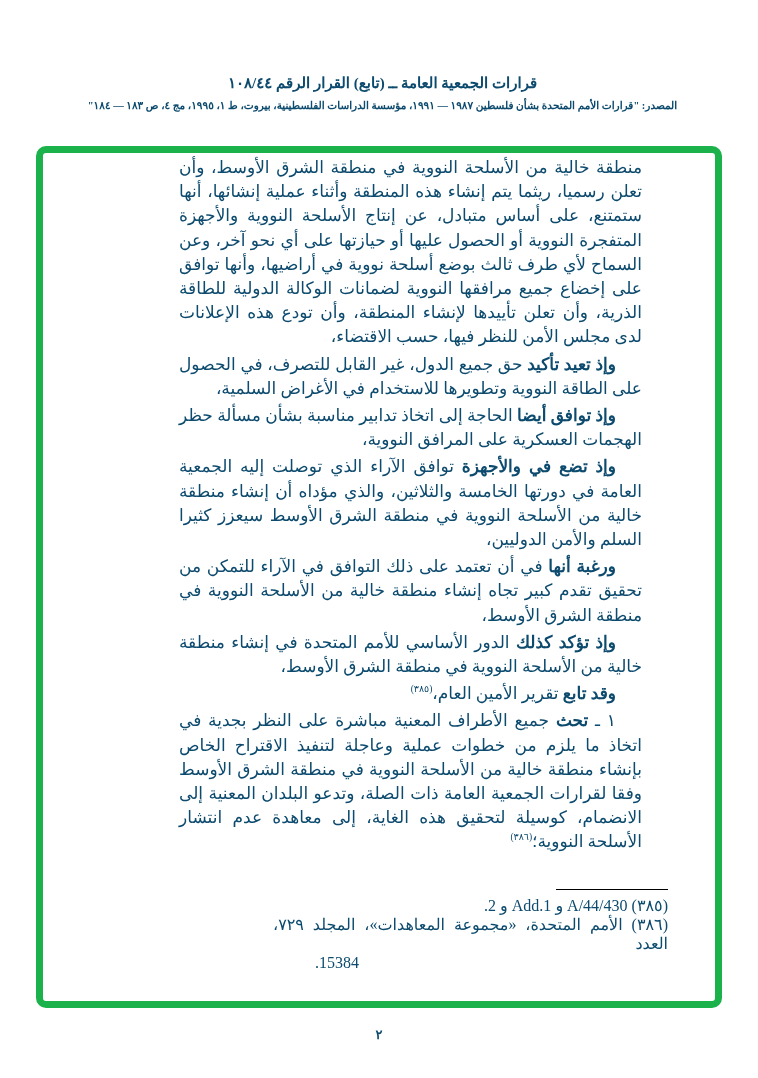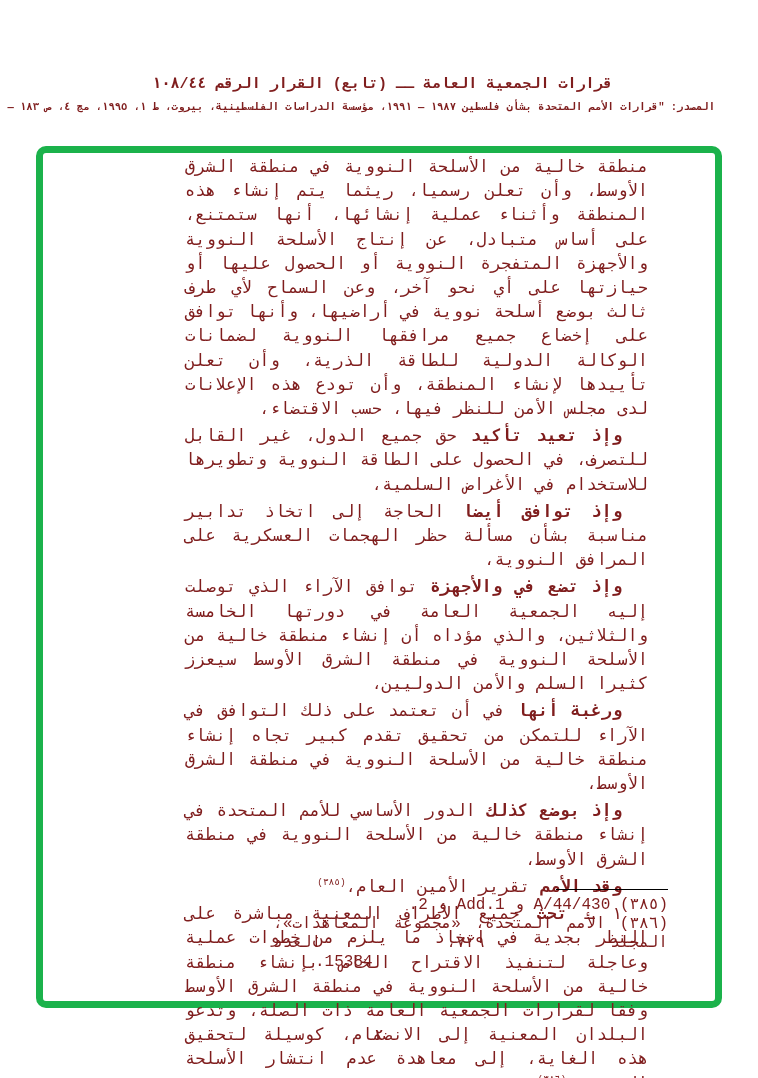--- a/index.html
+++ b/index.html
@@ -1,31 +1,31 @@
 <!DOCTYPE html>
 <html lang="ar"><head>
 <meta charset="utf-8">
 <style>
   html,body { margin:0; padding:0; background:#ffffff; }
   .page {
     position:relative; width:758px; height:1078px; background:#ffffff;
-    font-family:Liberation Mono, monospace; color:#7f1d1d; overflow:hidden;
+    font-family:Liberation Serif, serif; color:#0c4a6e; overflow:hidden;
   }
   
   .header { position:absolute; top:74px; left:50px; width:665px; direction:rtl; text-align:center; }
   .doc-title { font-size:15px; font-weight:bold; }
   .source-line { margin-top:7px; font-size:10.5px; font-weight:bold; white-space:nowrap; letter-spacing:0; }
   
   .green-box {
     position:absolute; left:36px; top:146px; width:672px; height:848px;
     border:7px solid #1bb24b; border-radius:10px; background:transparent;
   }
   
   .content {
-    position:absolute; left:185px; top:156px; width:463px;
+    position:absolute; left:179px; top:156px; width:463px;
     direction:rtl; text-align:justify; font-size:17px; line-height:24.2px;
   }
   .para { margin:0 0 3px 0; text-indent:26px; }
   .para.first { text-indent:0; }
   .para b { font-weight:bold; }
   .ref { font-size:9.5px; vertical-align:super; line-height:0; }
   
   .footnotes {
     position:absolute; left:273px; top:889px; width:395px;
     direction:rtl; font-size:16px; line-height:19px;
@@ -49,22 +49,22 @@
   </div>
 
   <div class="green-box"></div>
 
   <div class="content">
     <p class="para first"><span>منطقة خالية من الأسلحة النووية في منطقة الشرق الأوسط، وأن تعلن رسميا، ريثما يتم إنشاء هذه المنطقة وأثناء عملية إنشائها، أنها ستمتنع، على أساس متبادل، عن إنتاج الأسلحة النووية والأجهزة المتفجرة النووية أو الحصول عليها أو حيازتها على أي نحو آخر، وعن السماح لأي طرف ثالث بوضع أسلحة نووية في أراضيها، وأنها توافق على إخضاع جميع مرافقها النووية لضمانات الوكالة الدولية للطاقة الذرية، وأن تعلن تأييدها لإنشاء المنطقة، وأن تودع هذه الإعلانات لدى مجلس الأمن للنظر فيها، حسب الاقتضاء،</span></p>
     <p class="para"><b>وإذ تعيد تأكيد</b><span> حق جميع الدول، غير القابل للتصرف، في الحصول على الطاقة النووية وتطويرها للاستخدام في الأغراض السلمية،</span></p>
     <p class="para"><b>وإذ توافق أيضا</b><span> الحاجة إلى اتخاذ تدابير مناسبة بشأن مسألة حظر الهجمات العسكرية على المرافق النووية،</span></p>
     <p class="para"><b>وإذ تضع في والأجهزة</b><span> توافق الآراء الذي توصلت إليه الجمعية العامة في دورتها الخامسة والثلاثين، والذي مؤداه أن إنشاء منطقة خالية من الأسلحة النووية في منطقة الشرق الأوسط سيعزز كثيرا السلم والأمن الدوليين،</span></p>
     <p class="para"><b>ورغبة أنها</b><span> في أن تعتمد على ذلك التوافق في الآراء للتمكن من تحقيق تقدم كبير تجاه إنشاء منطقة خالية من الأسلحة النووية في منطقة الشرق الأوسط،</span></p>
-    <p class="para"><b>وإذ بوضع كذلك</b><span> الدور الأساسي للأمم المتحدة في إنشاء منطقة خالية من الأسلحة النووية في منطقة الشرق الأوسط،</span></p>
-    <p class="para"><b>وقد الأمم</b><span> تقرير الأمين العام،</span><sup class="ref">(٣٨٥)</sup></p>
+    <p class="para"><b>وإذ تؤكد كذلك</b><span> الدور الأساسي للأمم المتحدة في إنشاء منطقة خالية من الأسلحة النووية في منطقة الشرق الأوسط،</span></p>
+    <p class="para"><b>وقد تابع</b><span> تقرير الأمين العام،</span><sup class="ref">(٣٨٥)</sup></p>
     <p class="para"><span>١ ـ </span><b>تحث</b><span> جميع الأطراف المعنية مباشرة على النظر بجدية في اتخاذ ما يلزم من خطوات عملية وعاجلة لتنفيذ الاقتراح الخاص بإنشاء منطقة خالية من الأسلحة النووية في منطقة الشرق الأوسط وفقا لقرارات الجمعية العامة ذات الصلة، وتدعو البلدان المعنية إلى الانضمام، كوسيلة لتحقيق هذه الغاية، إلى معاهدة عدم انتشار الأسلحة النووية؛</span><sup class="ref">(٣٨٦)</sup></p>
   </div>
 
   <div class="footnotes">
     <div class="fn-divider"></div>
     <div class="fn"><span class="fn-label">(٣٨٥)</span> <span>A/44/430 و Add.1 و 2.</span></div>
     <div class="fn fn-justify"><span class="fn-label">(٣٨٦)</span> <span>الأمم المتحدة، «مجموعة المعاهدات»، المجلد ٧٢٩، العدد</span></div>
     <div class="fn-cont">15384.</div>
   </div>
 

